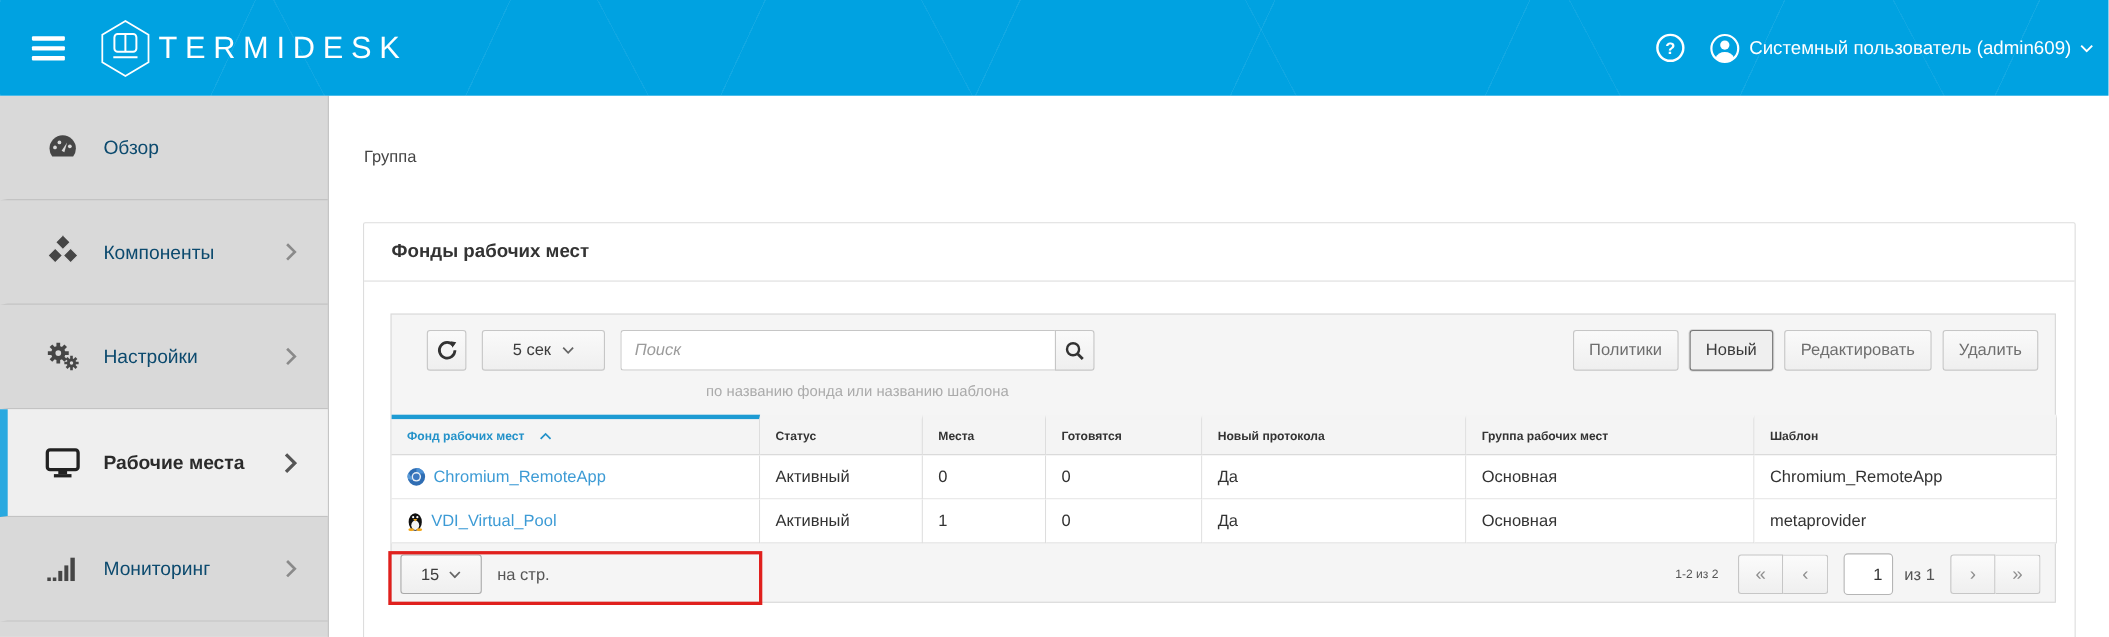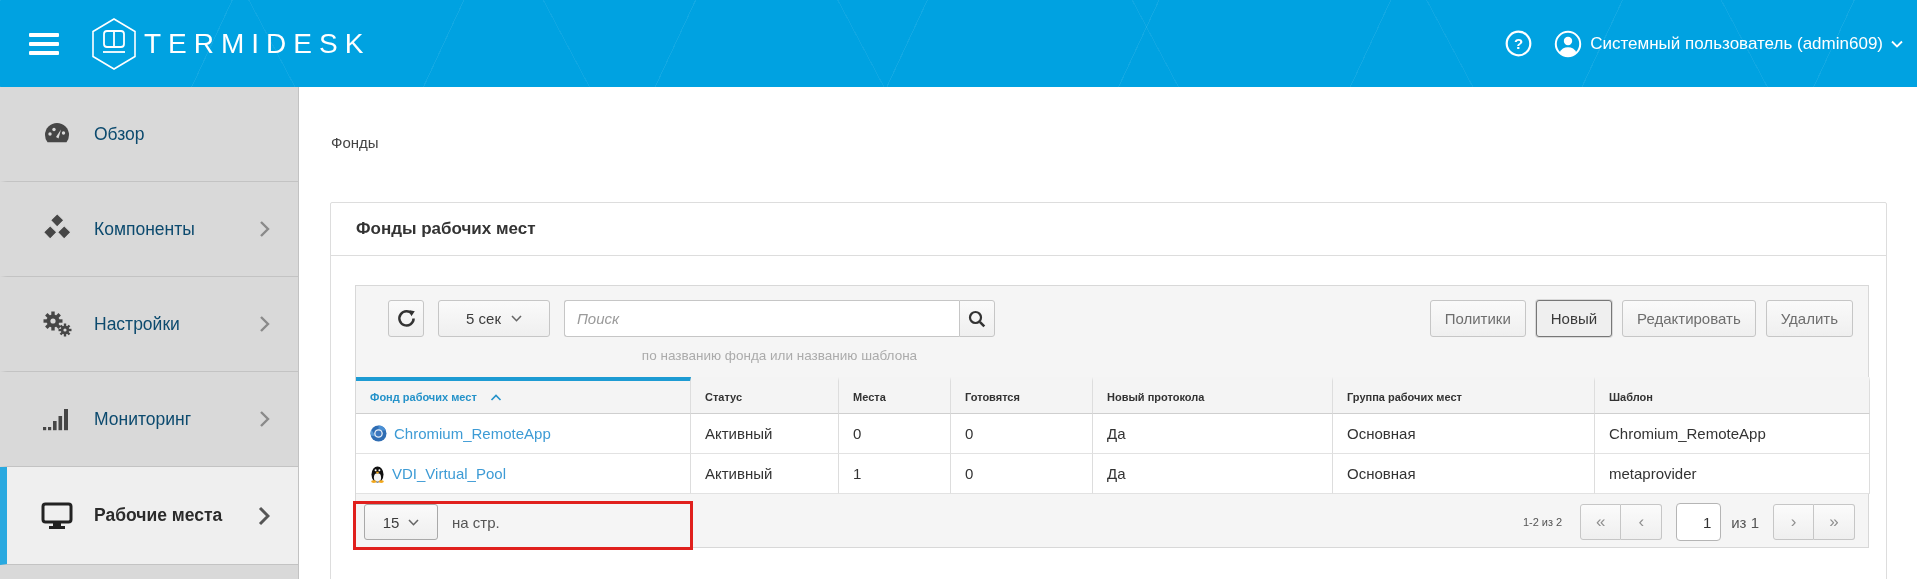--- a/index.html
+++ b/index.html
@@ -228,58 +228,58 @@
       </svg>
     </span>
     <span class="s-label">Настройки</span>
     <span class="s-chevron">
       <svg width="11" height="18" viewBox="0 0 11 18">
           <polyline points="2,2 9,9 2,16" fill="none" stroke="currentColor" stroke-width="2.4"></polyline>
         </svg>
     </span>
   </div>
 
+  <div class="side-item active">
+    <span class="s-icon">
+      <svg width="32" height="28" viewBox="0 0 32 28">
+        <rect x="2" y="2" width="28" height="18" rx="2.5" fill="none" stroke="#222" stroke-width="3"></rect>
+        <rect x="12" y="20" width="8" height="4" fill="#222"></rect>
+        <rect x="8" y="24" width="16" height="3" fill="#222"></rect>
+      </svg>
+    </span>
+    <span class="s-label">Рабочие места</span>
+    <span class="s-chevron">
+      <svg width="12" height="20" viewBox="0 0 12 20">
+          <polyline points="2,2 10,10 2,18" fill="none" stroke="currentColor" stroke-width="3"></polyline>
+        </svg>
+    </span>
+  </div>
+
   <div class="side-item">
     <span class="s-icon">
       <svg width="30" height="26" viewBox="0 0 30 26">
         <g fill="#464646">
           <rect x="1" y="21" width="3.2" height="3.2"></rect>
           <rect x="6" y="21" width="3.2" height="3.2"></rect>
           <rect x="11" y="15" width="3.6" height="9.2"></rect>
           <rect x="16.5" y="10" width="3.6" height="14.2"></rect>
           <rect x="22" y="3" width="4" height="21.2"></rect>
         </g>
       </svg>
     </span>
     <span class="s-label">Мониторинг</span>
     <span class="s-chevron">
       <svg width="11" height="18" viewBox="0 0 11 18">
           <polyline points="2,2 9,9 2,16" fill="none" stroke="currentColor" stroke-width="2.4"></polyline>
         </svg>
     </span>
   </div>
-
-  <div class="side-item active">
-    <span class="s-icon">
-      <svg width="32" height="28" viewBox="0 0 32 28">
-        <rect x="2" y="2" width="28" height="18" rx="2.5" fill="none" stroke="#222" stroke-width="3"></rect>
-        <rect x="12" y="20" width="8" height="4" fill="#222"></rect>
-        <rect x="8" y="24" width="16" height="3" fill="#222"></rect>
-      </svg>
-    </span>
-    <span class="s-label">Рабочие места</span>
-    <span class="s-chevron">
-      <svg width="12" height="20" viewBox="0 0 12 20">
-          <polyline points="2,2 10,10 2,18" fill="none" stroke="currentColor" stroke-width="3"></polyline>
-        </svg>
-    </span>
-  </div>
 </aside>
 
-<div class="breadcrumb">Фонды</div>
+<div class="breadcrumb">Группа</div>
 
 <section class="card">
   <div class="card-header">
     <span class="card-title">Фонды рабочих мест</span>
   </div>
 
   <div class="inner">
 
     <div class="toolbar">
       <button class="btn btn-icon">

